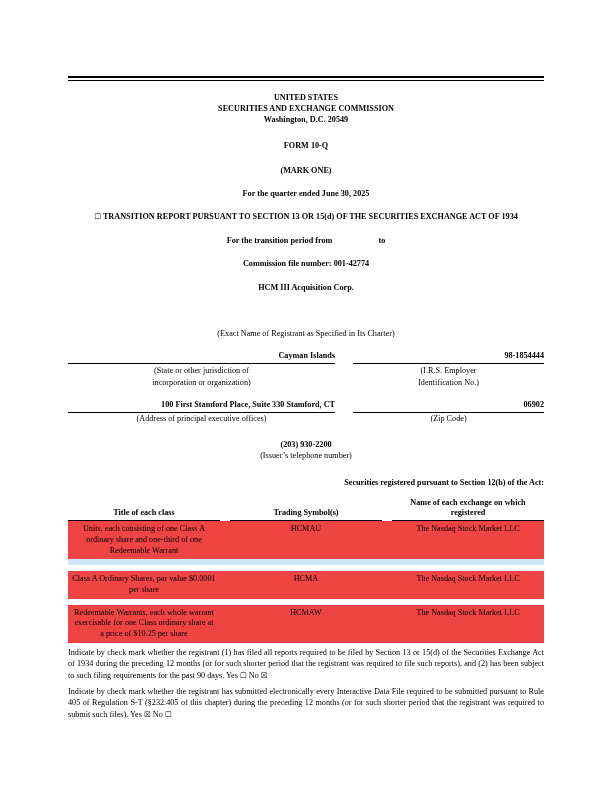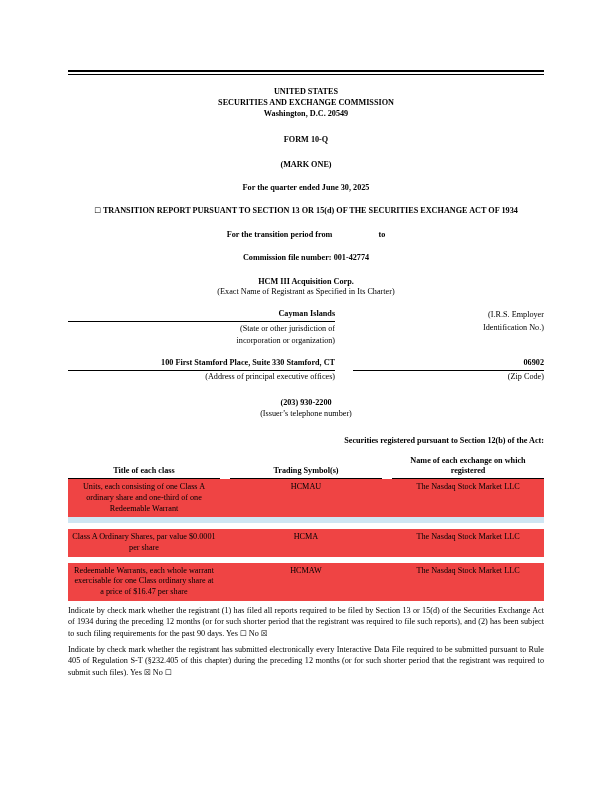--- a/index.html
+++ b/index.html
@@ -14,21 +14,21 @@
     color: #000000;
     font-size: 8.2px;
     line-height: 1.28;
     -webkit-font-smoothing: antialiased;
   }
   .page {
     position: relative;
     width: 612px;
     height: 792px;
     box-sizing: border-box;
-    padding: 6px 68px;
+    padding: 12px 68px;
     overflow: hidden;
   }
 
   
   .top-rule {
     margin-top: 64px;
     border-top: 2.4px solid #000;
     border-bottom: 0.9px solid #000;
     height: 1.6px;
     box-sizing: content-box;
@@ -45,20 +45,21 @@
   .gap-lg { height: 14px; }
 
   .line-bold {
     text-align: center;
     font-weight: bold;
     line-height: 1.38;
   }
   .line-plain {
     text-align: center;
     line-height: 1.34;
+    margin-top: 36px;
   }
   .mark-para {
     font-weight: bold;
     text-align: center;
     line-height: 1.4;
     padding: 0 2px;
   }
   .cb {
     font-family: "DejaVu Sans", sans-serif;
     font-size: 7.6px;
@@ -79,21 +80,21 @@
   .reg-col.left { width: 58%; padding-right: 9px; }
   .reg-col.right { width: 42%; padding-left: 9px; }
   .reg-val {
     text-align: right;
     font-weight: bold;
     border-bottom: 1.4px solid #000;
     padding-bottom: 1.5px;
     line-height: 1.3;
   }
   .reg-cap {
-    text-align: right;
+    text-align: center;
     padding-top: 1.5px;
     line-height: 1.32;
     font-family: Liberation Serif, serif;
   }
 
   .phone-block {
     text-align: center;
     margin-top: 15px;
     line-height: 1.34;
   }
@@ -195,20 +196,21 @@
   <div class="line-bold">HCM III Acquisition Corp.</div>
   <div class="line-plain">(Exact Name of Registrant as Specified in Its Charter)</div>
 
   <div class="reg-row">
     <div class="reg-col left">
       <div class="reg-val">Cayman Islands</div>
       <div class="reg-cap">(State or other jurisdiction of</div>
       <div class="reg-cap">incorporation or organization)</div>
     </div>
     <div class="reg-col right">
+      <div class="reg-val">98-1854444</div>
       <div class="reg-cap">(I.R.S. Employer</div>
       <div class="reg-cap">Identification No.)</div>
     </div>
   </div>
 
   <div class="reg-row">
     <div class="reg-col left">
       <div class="reg-val">100 First Stamford Place, Suite 330 Stamford, CT</div>
       <div class="reg-cap">(Address of principal executive offices)</div>
     </div>
@@ -265,21 +267,21 @@
         <td class="c3">The Nasdaq Stock Market LLC</td>
       </tr>
       <tr class="gap-row">
         <td></td>
         <td></td>
         <td></td>
         <td></td>
         <td></td>
       </tr>
       <tr>
-        <td class="c1">Redeemable Warrants, each whole warrant exercisable for one Class ordinary share at a price of $16.47 per share</td>
+        <td class="c1">Redeemable Warrants, each whole warrant exercisable for one Class ordinary share at a price of $10.25 per share</td>
         <td class="spacer shaded"></td>
         <td class="c2">HCMAW</td>
         <td class="spacer shaded"></td>
         <td class="c3">The Nasdaq Stock Market LLC</td>
       </tr>
     </tbody>
   </table>
 
   <div class="note">
     <span>Indicate by check mark whether the registrant (1) has filed all reports required to be filed by Section 13 or 15(d) of the Securities Exchange Act of 1934 during the preceding 12 months (or for such shorter period that the registrant was required to file such reports), and (2) has been subject to such filing requirements for the past 90 days.</span>

